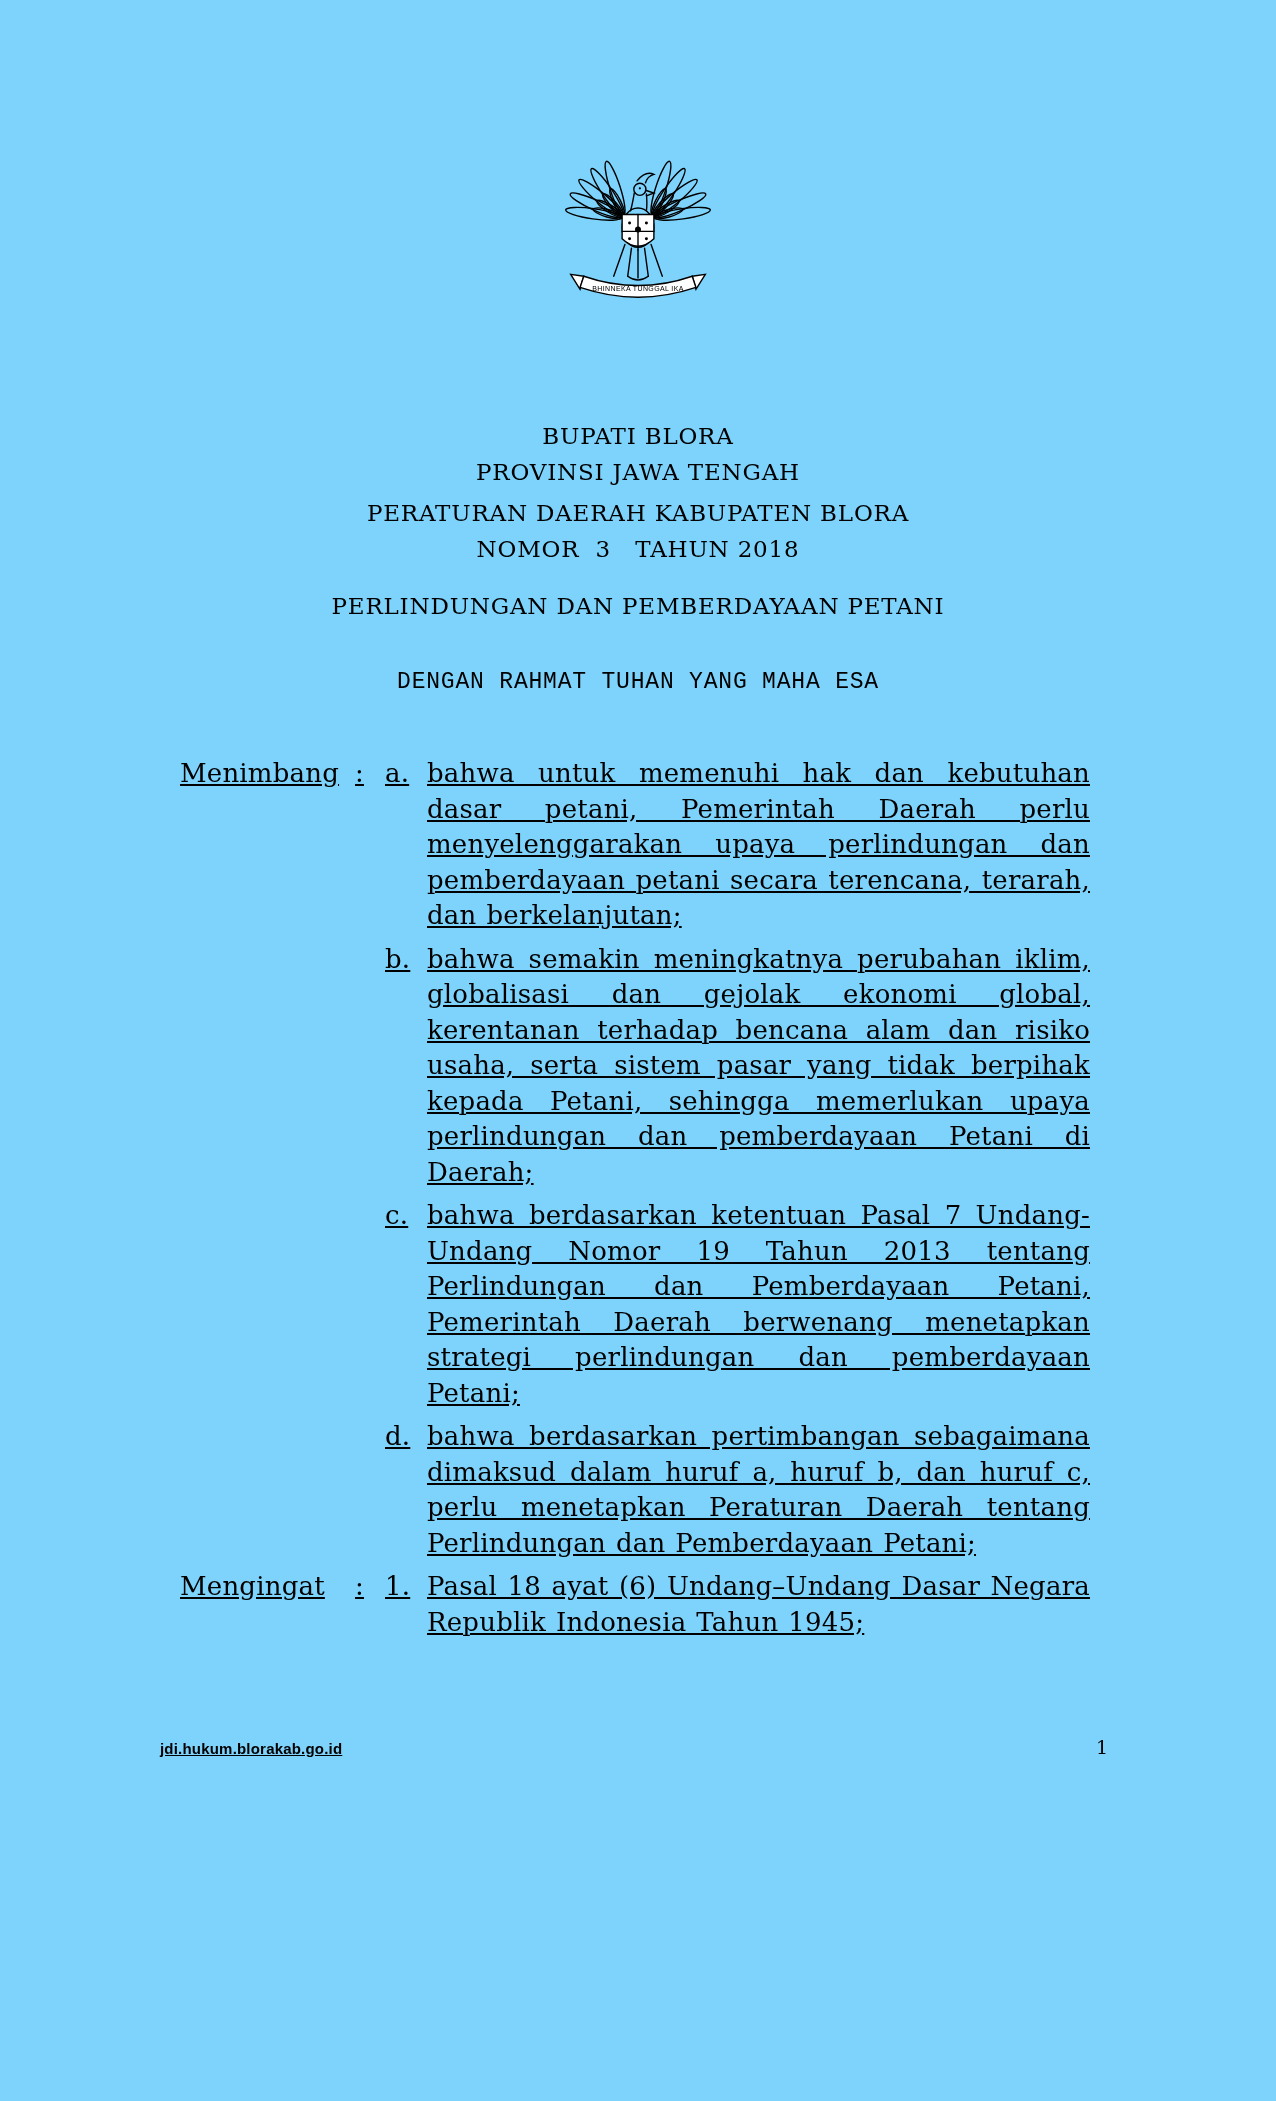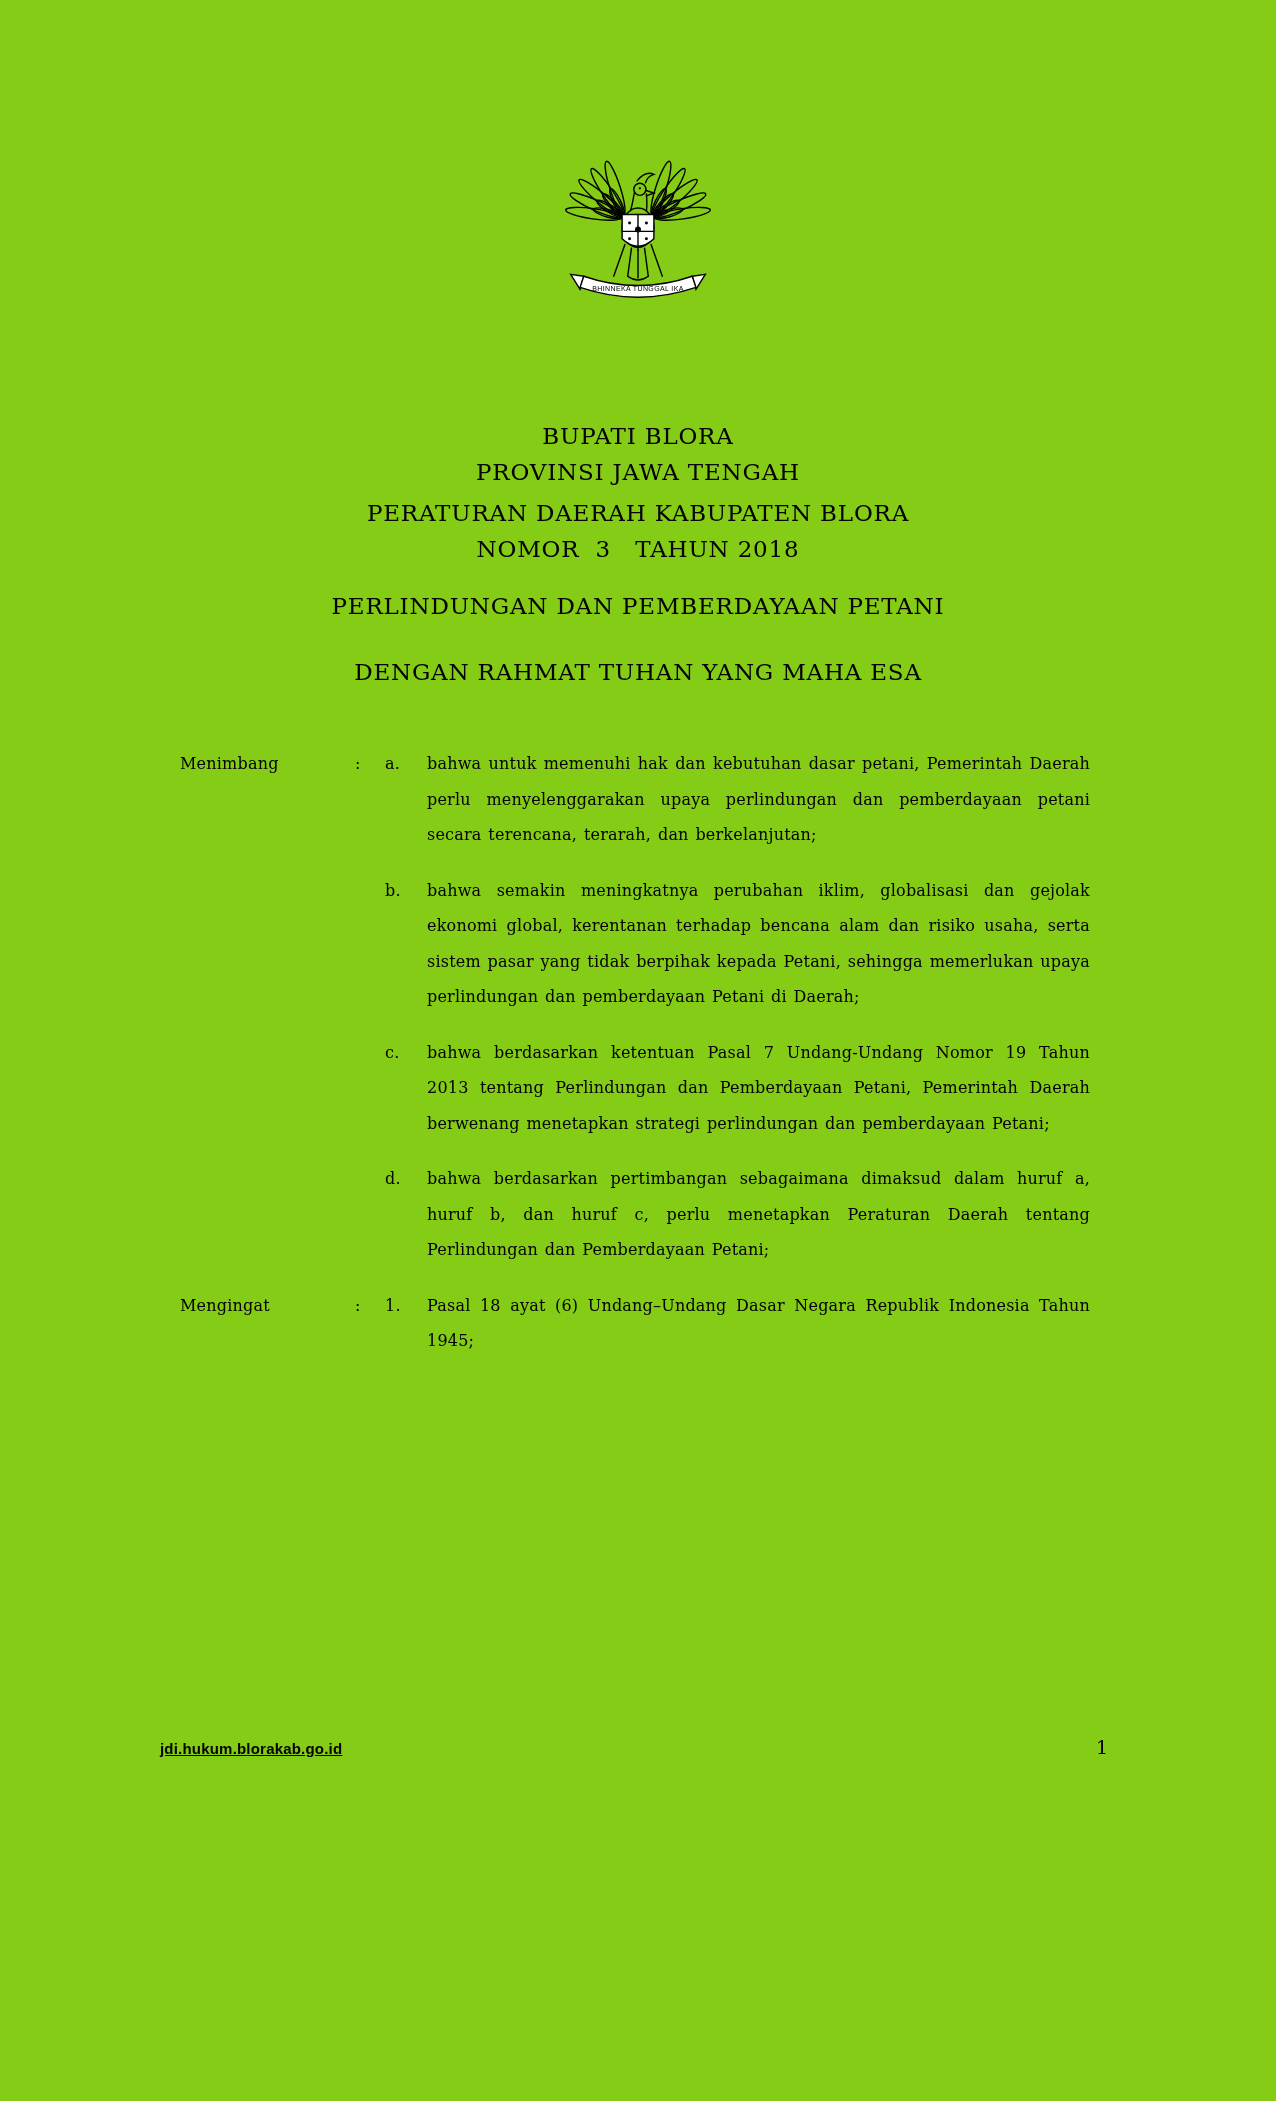--- a/index.html
+++ b/index.html
@@ -2,55 +2,56 @@
 <html><head>
 <meta charset="utf-8">
 <style>
   * { margin: 0; padding: 0; box-sizing: border-box; }
   html, body { background: #ffffff; }
   .page {
     position: relative;
     width: 1276px;
     height: 2101px;
     margin: 0 auto;
-    background: #84cc16;
+    background: #7dd3fc;
     color: #000000;
     font-family: "DejaVu Serif", "Liberation Serif", serif;
     overflow: hidden;
   }
   .emblem-wrap {
     width: 206px;
     margin: 136px auto 0 auto;
   }
   .emblem-wrap svg { display: block; }
   .heading {
     text-align: center;
     font-size: 23px;
     line-height: 36px;
     letter-spacing: 0.8px;
   }
   .h-group1 { margin-top: 110px; }
   .h-group2 { margin-top: 5px; }
   .h-tentang { margin-top: 25px; }
   .h-subject { margin-top: 21px; }
-  .h-grace { margin-top: 30px; }
+  .h-grace { margin-top: 40px; font-family: Liberation Mono, monospace; }
   .h-issuer { margin-top: 48px; }
   .pre { white-space: pre; }
   .content {
     margin-left: 180px;
     width: 910px;
     margin-top: 56px;
   }
   .considerations {
     display: grid;
     grid-template-columns: 175px 30px 42px 663px;
-    row-gap: 20px;
-    font-size: 16px;
+    row-gap: 8px;
+    font-size: 26px;
     line-height: 35.5px;
     letter-spacing: 0.2px;
+    text-decoration: underline;
   }
   .cell-label { text-align: left; }
   .cell-colon { text-align: left; }
   .cell-marker { text-align: left; }
   .cell-text {
     text-align: justify;
     word-spacing: 1.5px;
   }
   .footer {
     position: absolute;

